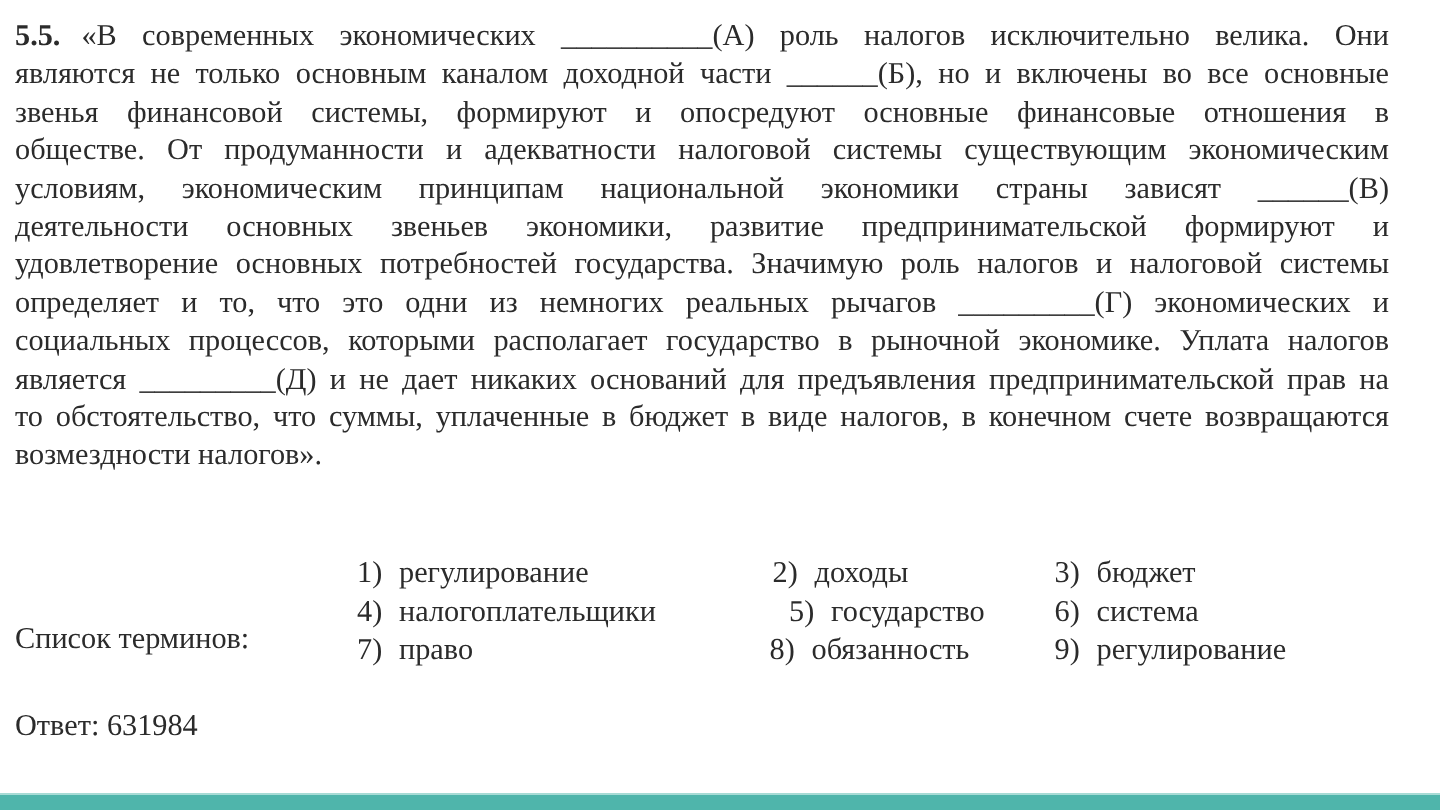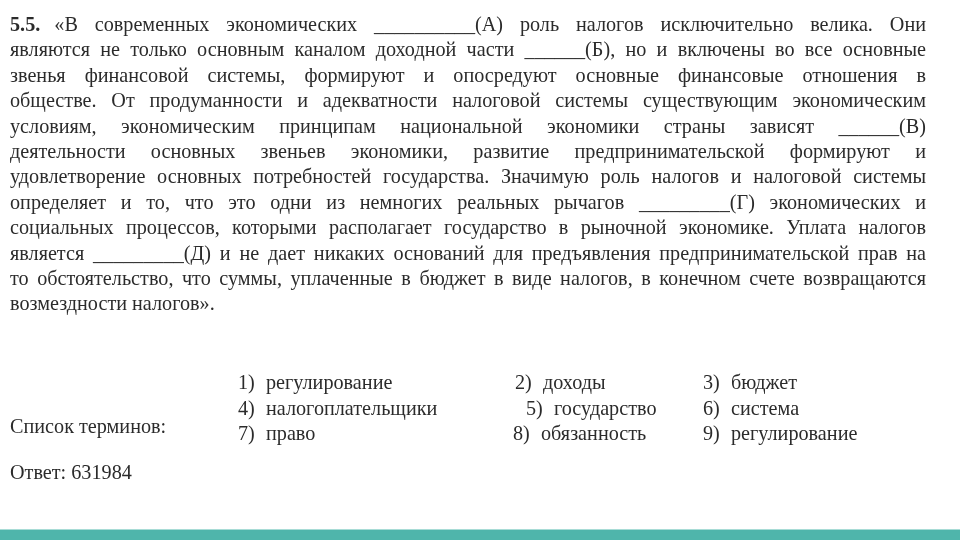--- a/index.html
+++ b/index.html
@@ -58,21 +58,21 @@
       margin-top: 44px;
     }
     .term {
       position: absolute;
       white-space: nowrap;
     }
     .term .num { display: inline-block; width: 28px; }
     .answer {
       position: absolute;
       left: 10px;
-      top: 460px;
+      top: 472px;
       font-size: 20.2px;
       line-height: 25px;
       white-space: nowrap;
     }
     .footer-bar {
       position: absolute;
       left: 0;
       top: 529px;
       width: 960px;
       height: 11px;

